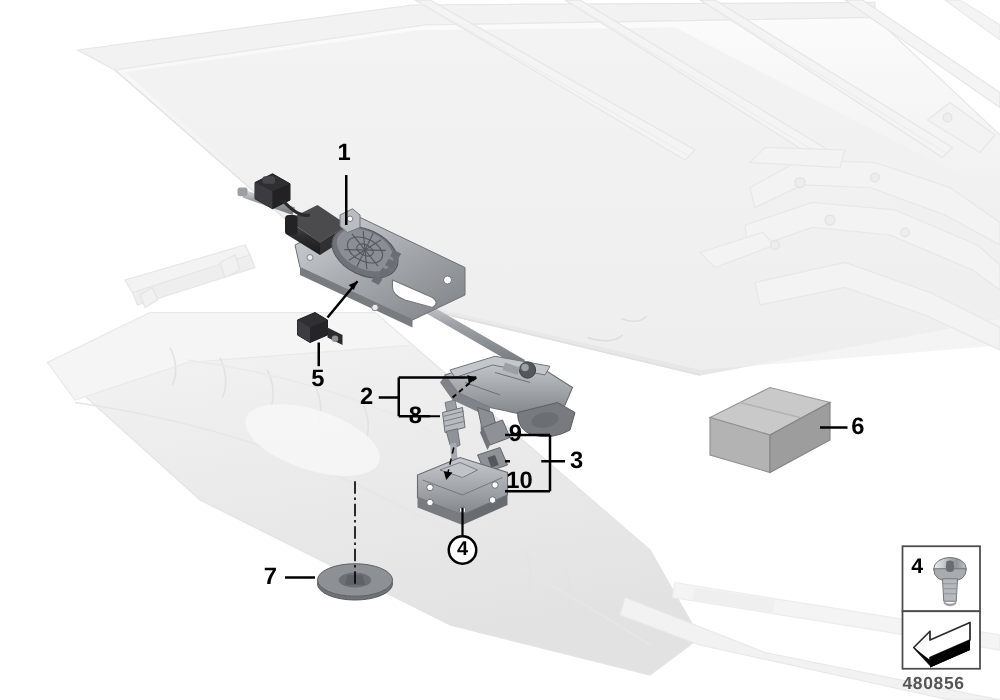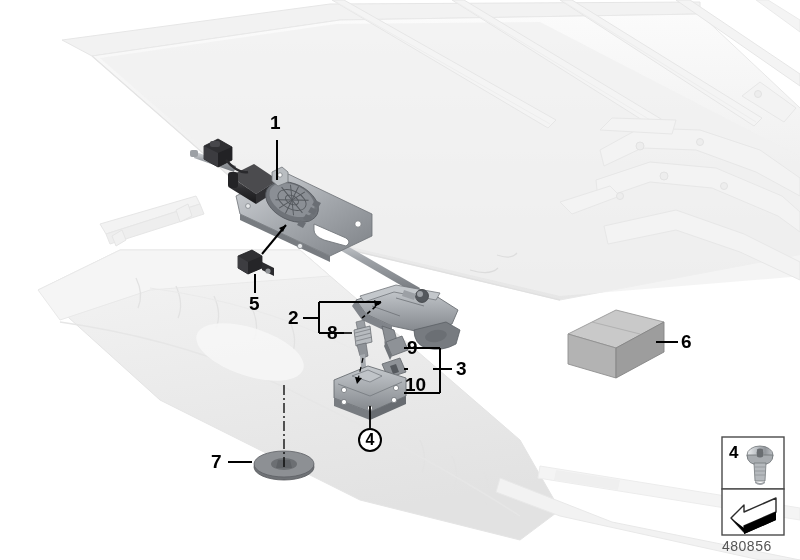--- a/index.html
+++ b/index.html
@@ -50,20 +50,21 @@
     font-weight: bold;
     font-size: 17px;
     color: #000;
   }
   .diagram-id {
     position: absolute;
     font-family: "Liberation Sans", sans-serif;
     font-size: 14px;
     letter-spacing: 0.5px;
     color: #555555;
+    font-weight: bold;
   }
 </style>
 </head>
 <body>
 
 <div id="canvas">
 
   <svg id="art" viewBox="0 0 800 560" xmlns="http://www.w3.org/2000/svg">
 
     <defs>

